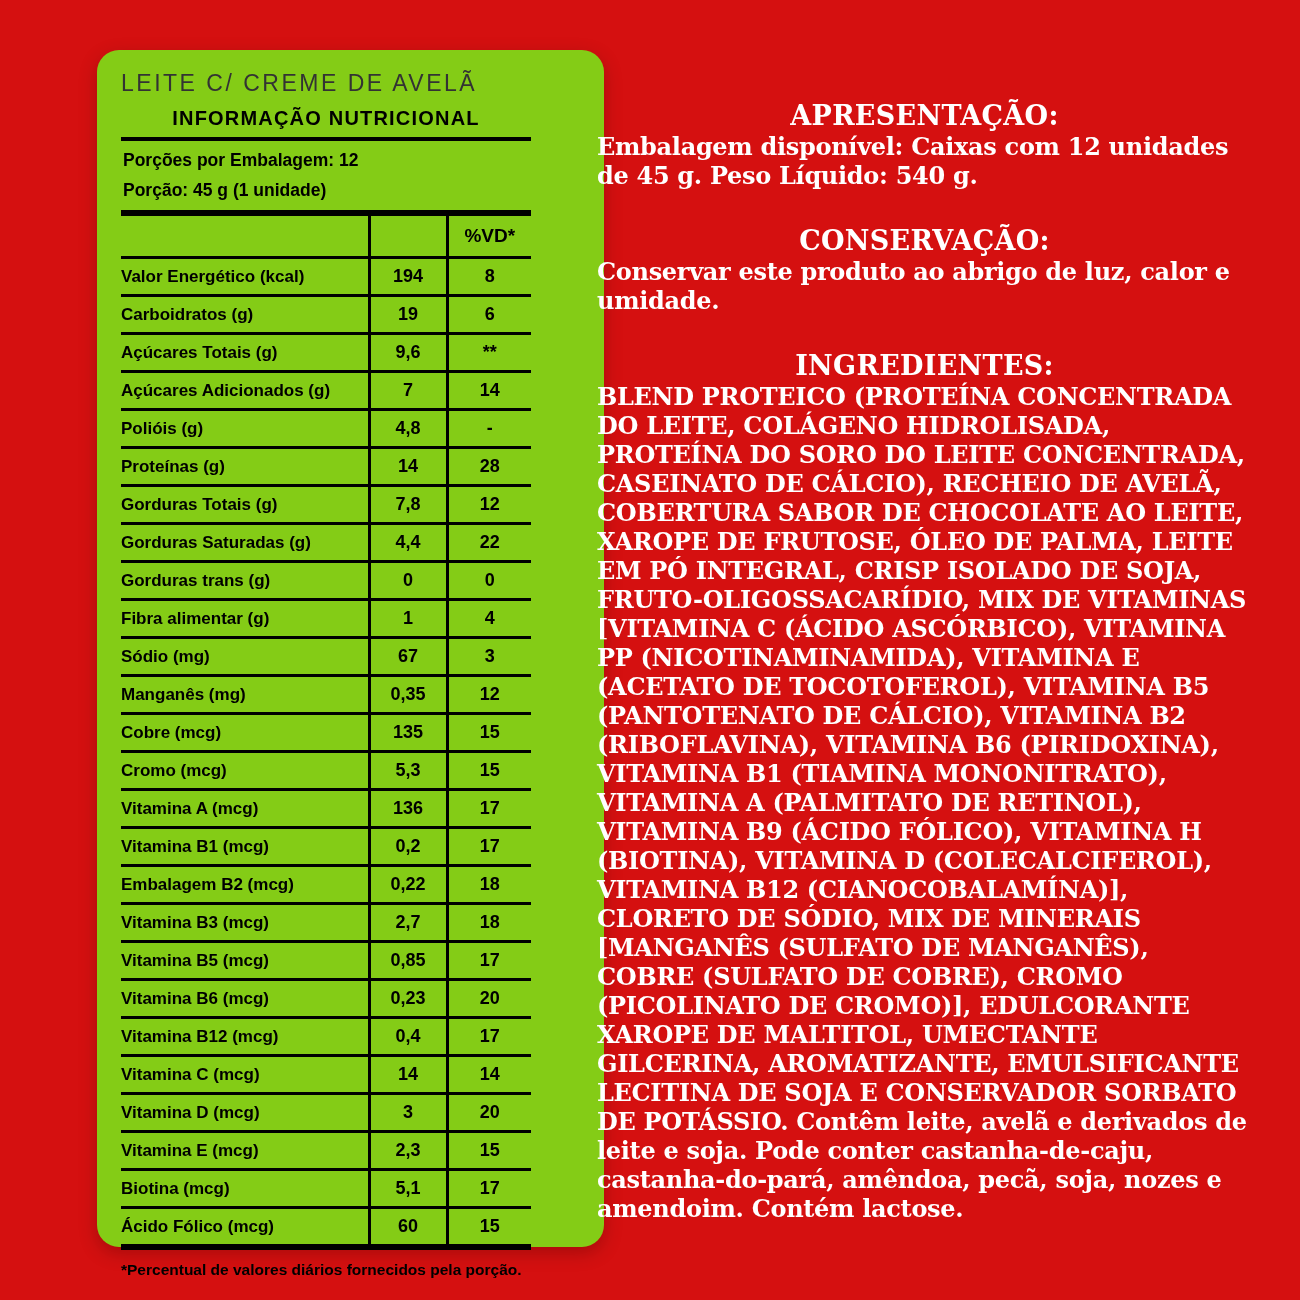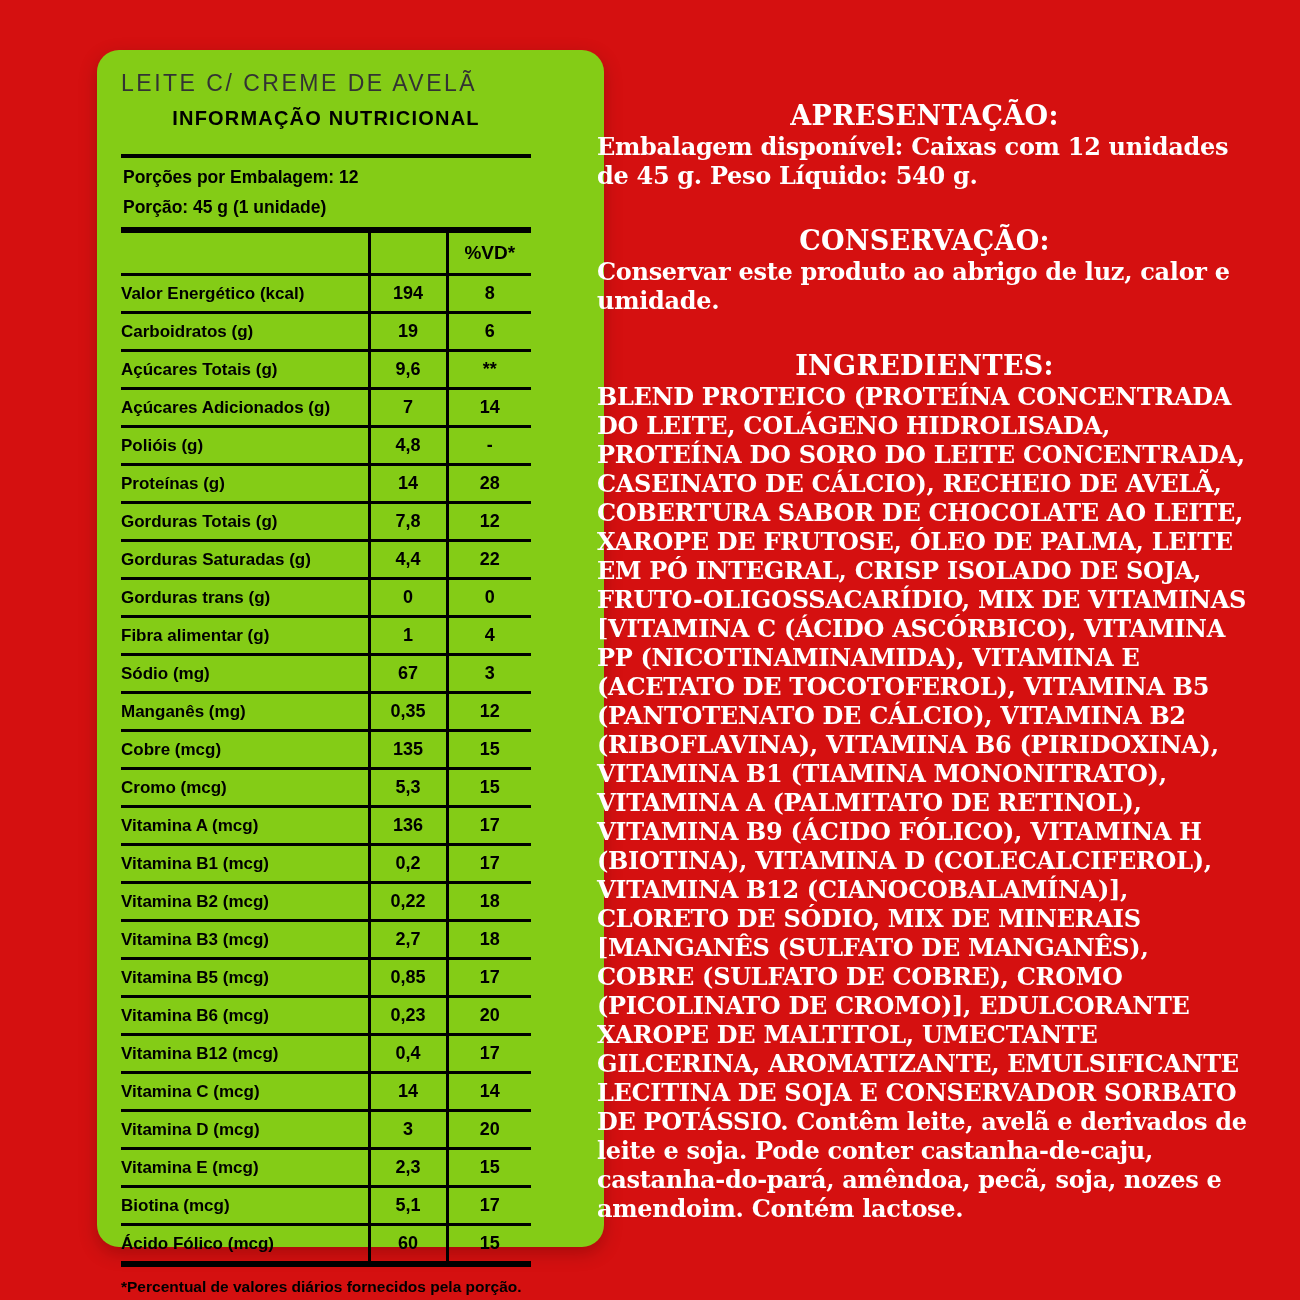--- a/index.html
+++ b/index.html
@@ -28,21 +28,21 @@
     padding:14px 24px 0 24px;
     box-shadow:0 6px 18px rgba(60,0,0,0.30);
     margin-left:24px;
   }
   .product-title{
     font-size:23px;letter-spacing:2.5px;color:#333333;font-weight:normal;
     margin:6px 0 10px 0;white-space:nowrap;
   }
   .info-title{
     text-align:center;font-weight:bold;font-size:20px;letter-spacing:1.2px;color:#000;
-    padding-bottom:24px;border-bottom:4px solid #000;width:410px;box-sizing:border-box;
+    padding-bottom:7px;border-bottom:4px solid #000;width:410px;box-sizing:border-box;
   }
   .serving-line{font-weight:bold;font-size:17.5px;color:#000;margin:9px 0 0 2px;}
   table.nutri{
     width:410px;border-collapse:collapse;margin-top:9px;
     border-top:6px solid #000;border-bottom:6px solid #000;
     table-layout:fixed;
   }
   table.nutri col.c1{width:248px;}
   table.nutri col.c2{width:78px;}
   table.nutri col.c3{width:84px;}
@@ -170,21 +170,21 @@
           <td class="label">Vitamina A (mcg)</td>
           <td class="val c2cell">136</td>
           <td class="vd c3cell">17</td>
         </tr>
         <tr>
           <td class="label">Vitamina B1 (mcg)</td>
           <td class="val c2cell">0,2</td>
           <td class="vd c3cell">17</td>
         </tr>
         <tr>
-          <td class="label">Vitamina B2 (mcg)</td>
+          <td class="label">Embalagem B2 (mcg)</td>
           <td class="val c2cell">0,22</td>
           <td class="vd c3cell">18</td>
         </tr>
         <tr>
           <td class="label">Vitamina B3 (mcg)</td>
           <td class="val c2cell">2,7</td>
           <td class="vd c3cell">18</td>
         </tr>
         <tr>
           <td class="label">Vitamina B5 (mcg)</td>

